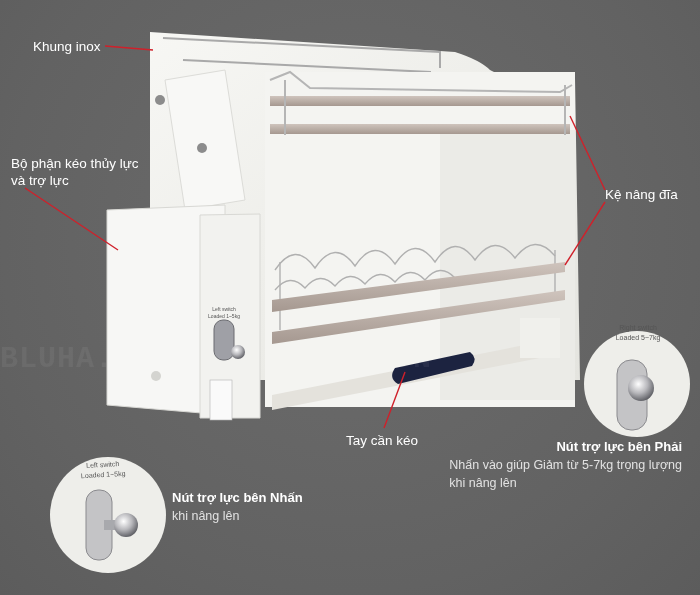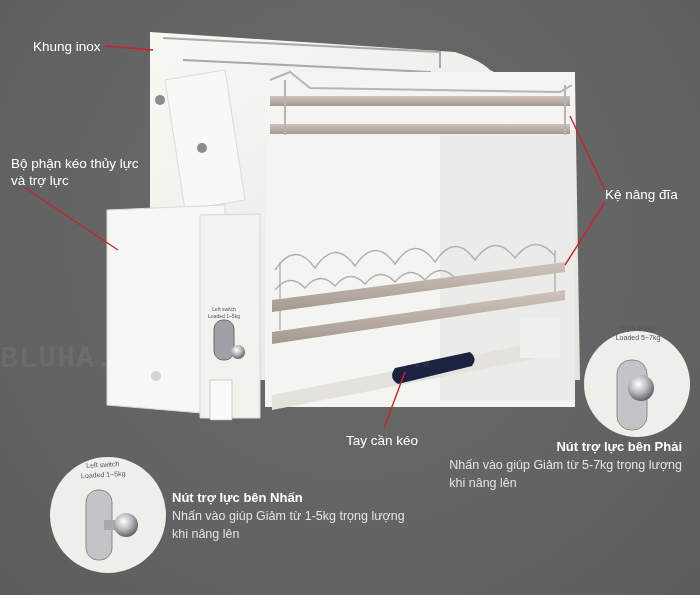--- a/index.html
+++ b/index.html
@@ -122,15 +122,14 @@
 <div class="lbl" style="left:338px;top:432px;margin-left:8px;">Tay cần kéo</div>
 
 <div class="title" style="right:18px;top:439px;">Nút trợ lực bên Phải</div>
 <div class="desc" style="right:18px;top:456px;">
   <div>Nhấn vào giúp Giảm từ 5-7kg trọng lượng</div>
   <div>khi nâng lên</div>
 </div>
 
 <div class="title" style="left:172px;top:490px;">Nút trợ lực bên Nhấn</div>
 <div class="desc" style="left:172px;top:507px;">
-  <div>Nhấn vào giúp Giảm từ 1-5kg trọng lượng</div>
   <div>khi nâng lên</div>
 </div>
 
 </body></html>

